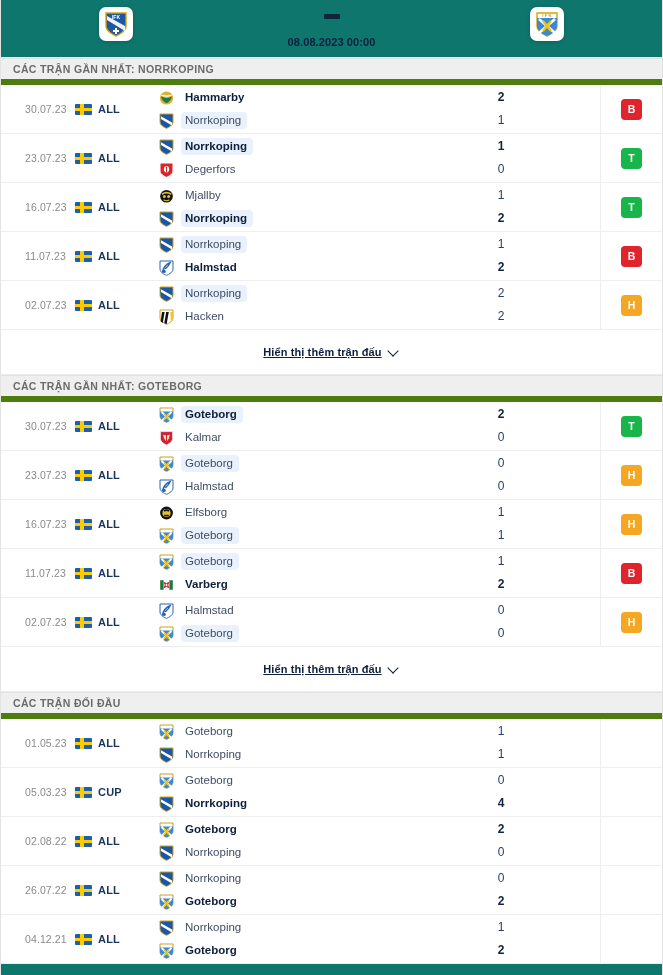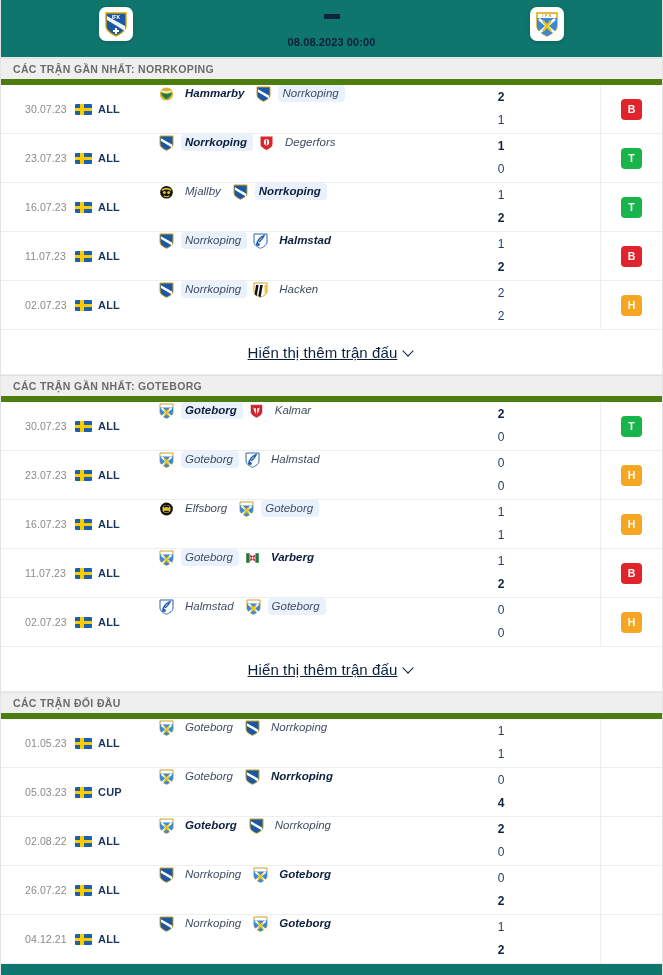--- a/index.html
+++ b/index.html
@@ -125,24 +125,24 @@
   }
   .comp-label {
     font-size: 11px;
     font-weight: bold;
     color: #17355e;
     letter-spacing: .2px;
   }
   .col-teams {
     flex: 1 1 auto;
     display: flex;
-    flex-direction: row;
+    flex-direction: column;
+    justify-content: center;
     gap: 6px;
     padding-left: 6px;
-    font-style: italic;
   }
   .team-line {
     display: flex;
     align-items: center;
     height: 17px;
     gap: 7px;
   }
   .team-name {
     font-size: 11.5px;
     color: #3f4d63;
@@ -190,22 +190,22 @@
   .show-more {
     height: 45px;
     display: flex;
     align-items: center;
     justify-content: center;
     gap: 7px;
     background: #fff;
     border-bottom: 1px solid #ececec;
   }
   .show-more .lbl {
-    font-size: 15px;
-    font-weight: normal;
+    font-size: 11px;
+    font-weight: bold;
     color: #0d1f3c;
     text-decoration: underline;
     letter-spacing: .1px;
   }
   .chev {
     width: 11px; height: 11px;
     position: relative;
     top: -1px;
   }
   .chev::after {

